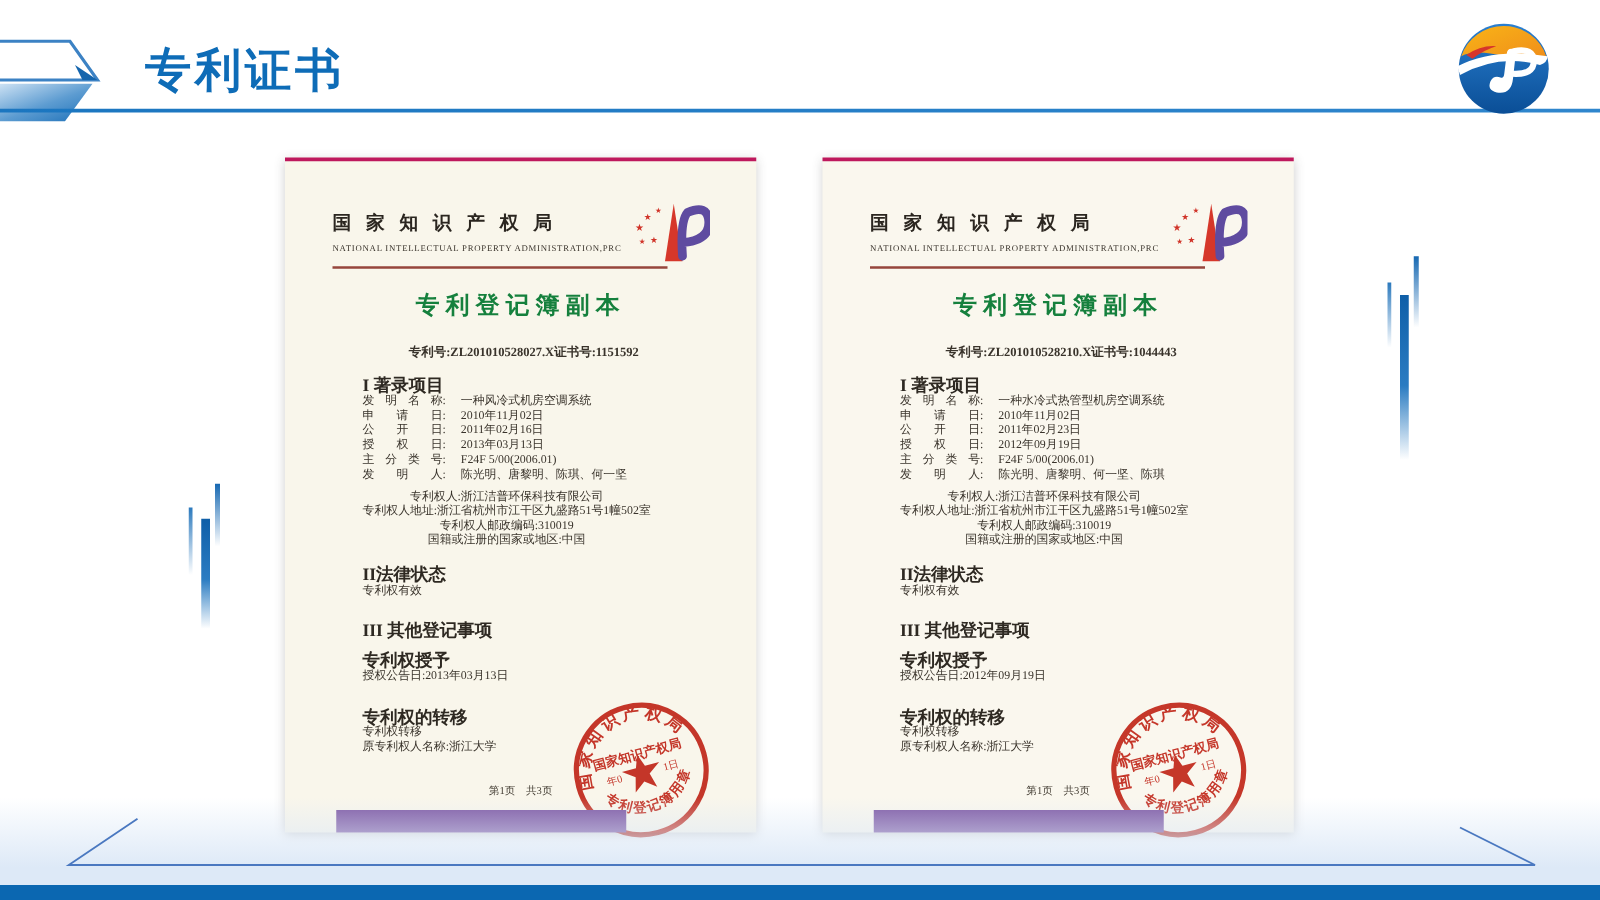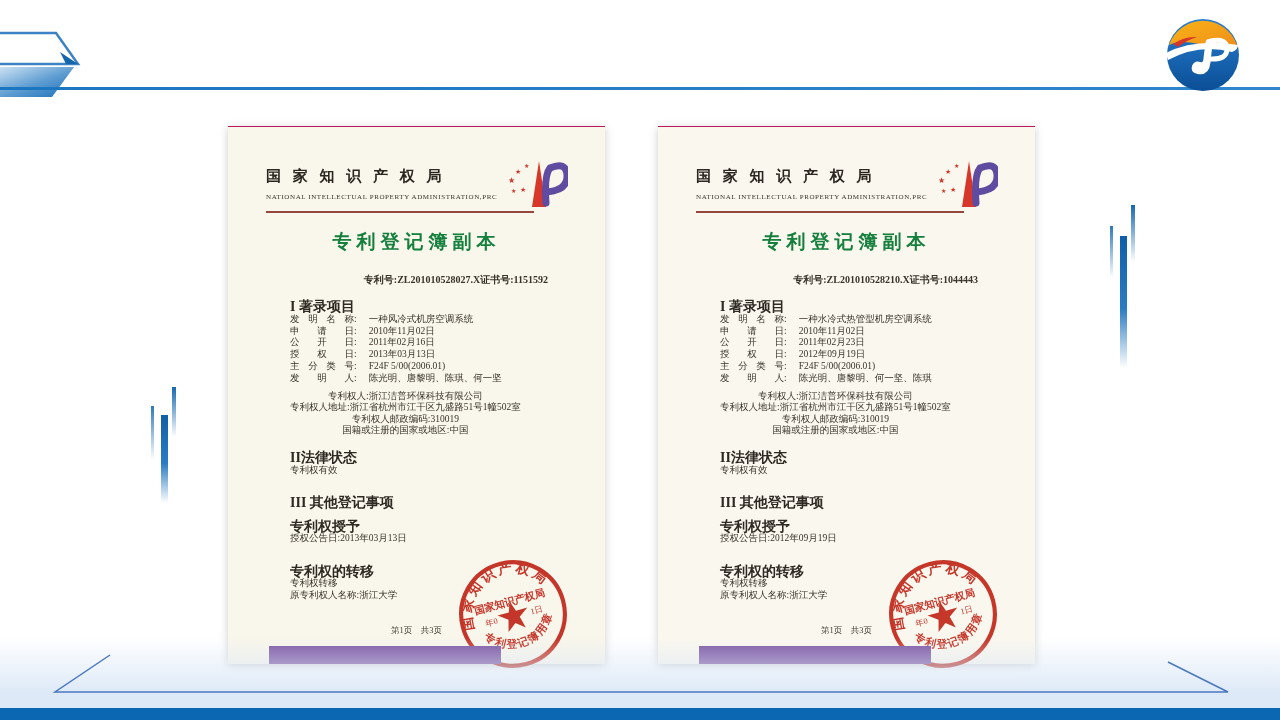--- a/index.html
+++ b/index.html
@@ -10,29 +10,29 @@
   .slide-title{position:absolute;left:116px;top:32px;font-family:"Liberation Sans","DejaVu Sans",sans-serif;
         font-size:37px;font-weight:bold;color:#0e6cb7;letter-spacing:3px;}
   .header-line{position:absolute;left:0;top:87px;width:1280px;height:3px;
         background:linear-gradient(90deg,#1b76c0,#2f86cd);}
   .deco-header{position:absolute;left:0;top:0;}
 
   .logo{position:absolute;left:1163px;top:13px;width:80px;height:80px;}
 
   
   .cert{position:absolute;top:126px;width:377px;height:537px;background:#f9f6eb;
-        border-top:1px solid #be185d;box-shadow:0 2px 8px rgba(60,60,60,.25);color:#39332b;}
+        border-top:3px solid #be185d;box-shadow:0 2px 8px rgba(60,60,60,.25);color:#39332b;}
   .cert.right{background:#faf7ee;}
   .agency{position:absolute;left:38px;top:40px;font-size:15px;font-weight:bold;letter-spacing:4px;color:#2b2620;white-space:nowrap;}
   .agency-en{position:absolute;left:38px;top:66px;font-size:7px;font-weight:normal;letter-spacing:.6px;color:#3a342c;white-space:nowrap;}
   .rule{position:absolute;left:38px;top:84px;width:268px;height:2px;background:#96463c;}
   .emblem{position:absolute;left:278px;top:32px;width:62px;height:52px;}
   .doc-title{position:absolute;left:0;top:102px;width:100%;text-align:center;font-size:19px;
         font-weight:bold;letter-spacing:5px;color:#15803d;}
-  .num-row{position:absolute;left:62px;top:146px;width:258px;display:flex;justify-content:flex-end;
+  .num-row{position:absolute;left:62px;top:146px;width:258px;display:flex;justify-content:center;
         font-size:10px;font-weight:bold;white-space:nowrap;}
   .sec{position:absolute;left:62px;font-size:14px;font-weight:bold;color:#2e2922;white-space:nowrap;}
   .fields{position:absolute;left:62px;top:187px;font-size:9.5px;}
   .frow{display:flex;line-height:11.7px;white-space:nowrap;}
   .flabel{display:inline-block;width:64px;text-align:justify;text-align-last:justify;}
   .fvalue{margin-left:12px;}
   .plines{position:absolute;left:62px;top:264px;font-size:9.5px;line-height:11.4px;white-space:nowrap;text-align:center;}
   .pline{position:absolute;left:62px;font-size:9.5px;white-space:nowrap;}
   .cert-footer{position:absolute;left:0;top:498px;width:100%;text-align:center;font-size:8.5px;color:#433d33;}
   .stamp{position:absolute;left:228px;top:430px;width:114px;height:114px;mix-blend-mode:multiply;opacity:.93;}
@@ -61,20 +61,21 @@
         <stop offset="0" stop-color="#d7e8f7"></stop>
           <stop offset=".55" stop-color="#5d9cd1"></stop>
           <stop offset="1" stop-color="#1b6fb8"></stop>
       </linearGradient>
     </defs>
     <path d="M-8,33 H56 L78,64 H-8 Z" fill="#ffffff" stroke="#3c82c4" stroke-width="2.5"></path>
     <path d="M-8,67 H74 L52,97 H-8 Z" fill="url(#gPara)"></path>
     <path d="M60,52 L78,64 L66,64 Z" fill="#1565ad"></path>
   </svg>
 
+  <div class="slide-title">专利证书</div>
   <div class="header-line"></div>
 
   <svg class="logo" viewBox="0 0 80 80">
     <defs>
       <linearGradient id="lgB" x1="0" y1="0" x2="0" y2="1">
         <stop offset="0" stop-color="#2a7fd0"></stop>
           <stop offset="1" stop-color="#0a4e96"></stop>
       </linearGradient>
       <linearGradient id="lgO" x1="0" y1="0" x2="1" y2="1">
         <stop offset="0" stop-color="#f9b417"></stop>

